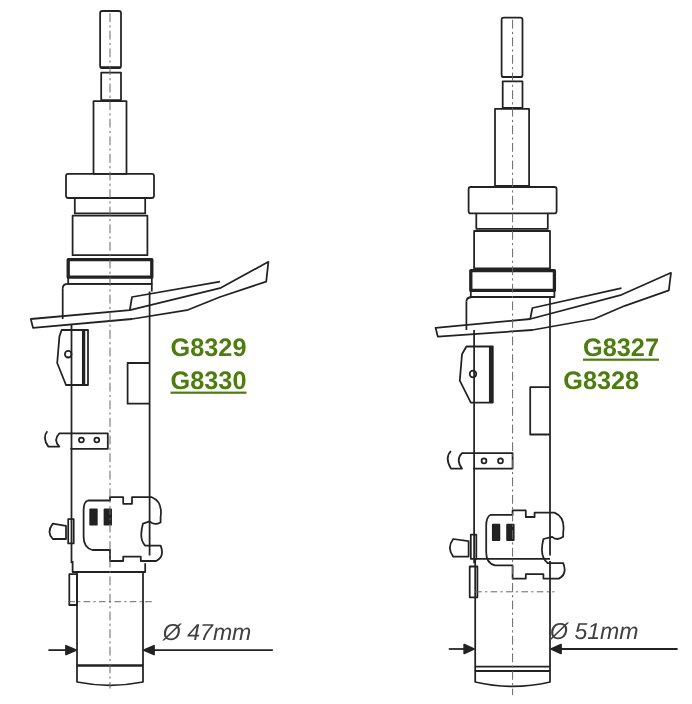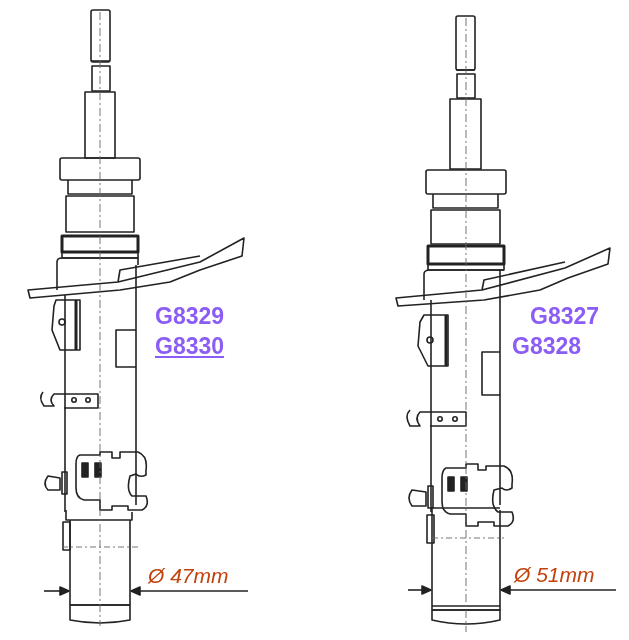--- a/index.html
+++ b/index.html
@@ -1,19 +1,19 @@
 <!DOCTYPE html>
 <html><head>
 <meta charset="utf-8">
 <style>
   html, body { margin: 0; padding: 0; background: #ffffff; }
   body { width: 629px; height: 640px; position: relative; overflow: hidden; font-family: "Liberation Sans", sans-serif; }
   .canvas { position: absolute; left: 0; top: 0; width: 629px; height: 640px; }
-  .label { position: absolute; font-family: "Liberation Sans", sans-serif; font-weight: bold; font-size: 23px; line-height: 28px; color: #8b5cf6; }
-  .dim { position: absolute; font-family: "Liberation Sans", sans-serif; font-style: italic; font-size: 21px; color: #c2410c; }
+  .label { position: absolute; font-family: "Liberation Sans", sans-serif; font-weight: bold; font-size: 23px; line-height: 28px; color: #4d7c0f; }
+  .dim { position: absolute; font-family: "Liberation Sans", sans-serif; font-style: italic; font-size: 21px; color: #404040; }
 </style>
 </head>
 <body>
 
 <svg class="canvas" width="629" height="640" viewBox="0 0 629 640" xmlns="http://www.w3.org/2000/svg">
   <g fill="none" stroke="#222" stroke-width="1.6" stroke-linejoin="round">
 
     <g>
 
       <rect x="91" y="10" width="19" height="52" rx="2"></rect>
@@ -120,15 +120,15 @@
     </g>
     <line x1="466" y1="18" x2="466" y2="632" stroke="#666" stroke-width="0.9" stroke-dasharray="8 3 2 3"></line>
     <line x1="432" y1="538" x2="504" y2="538" stroke="#666" stroke-width="0.9" stroke-dasharray="6 3 2 3"></line>
   </g>
 </svg>
 
 <div class="label" style="left:155px; top:302px;">G8329</div>
 <div class="label" style="left:155px; top:332px;text-decoration:underline;">G8330</div>
 <div class="dim" style="left:148px; top:564px;">Ø 47mm</div>
 
-<div class="label" style="left:530px; top:302px;">G8327</div>
+<div class="label" style="left:530px; top:302px;text-decoration:underline;">G8327</div>
 <div class="label" style="left:512px; top:332px;">G8328</div>
-<div class="dim" style="left:514px; top:563px;">Ø 51mm</div>
+<div class="dim" style="left:500px; top:563px;">Ø 51mm</div>
 
 </body></html>

